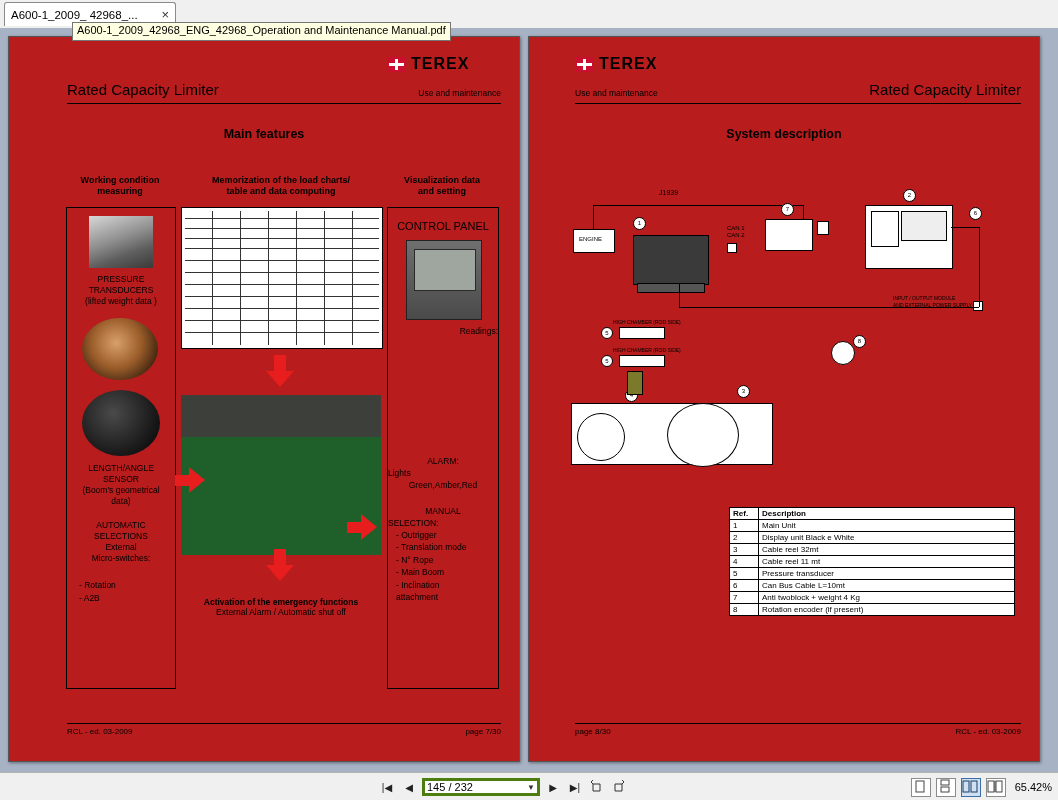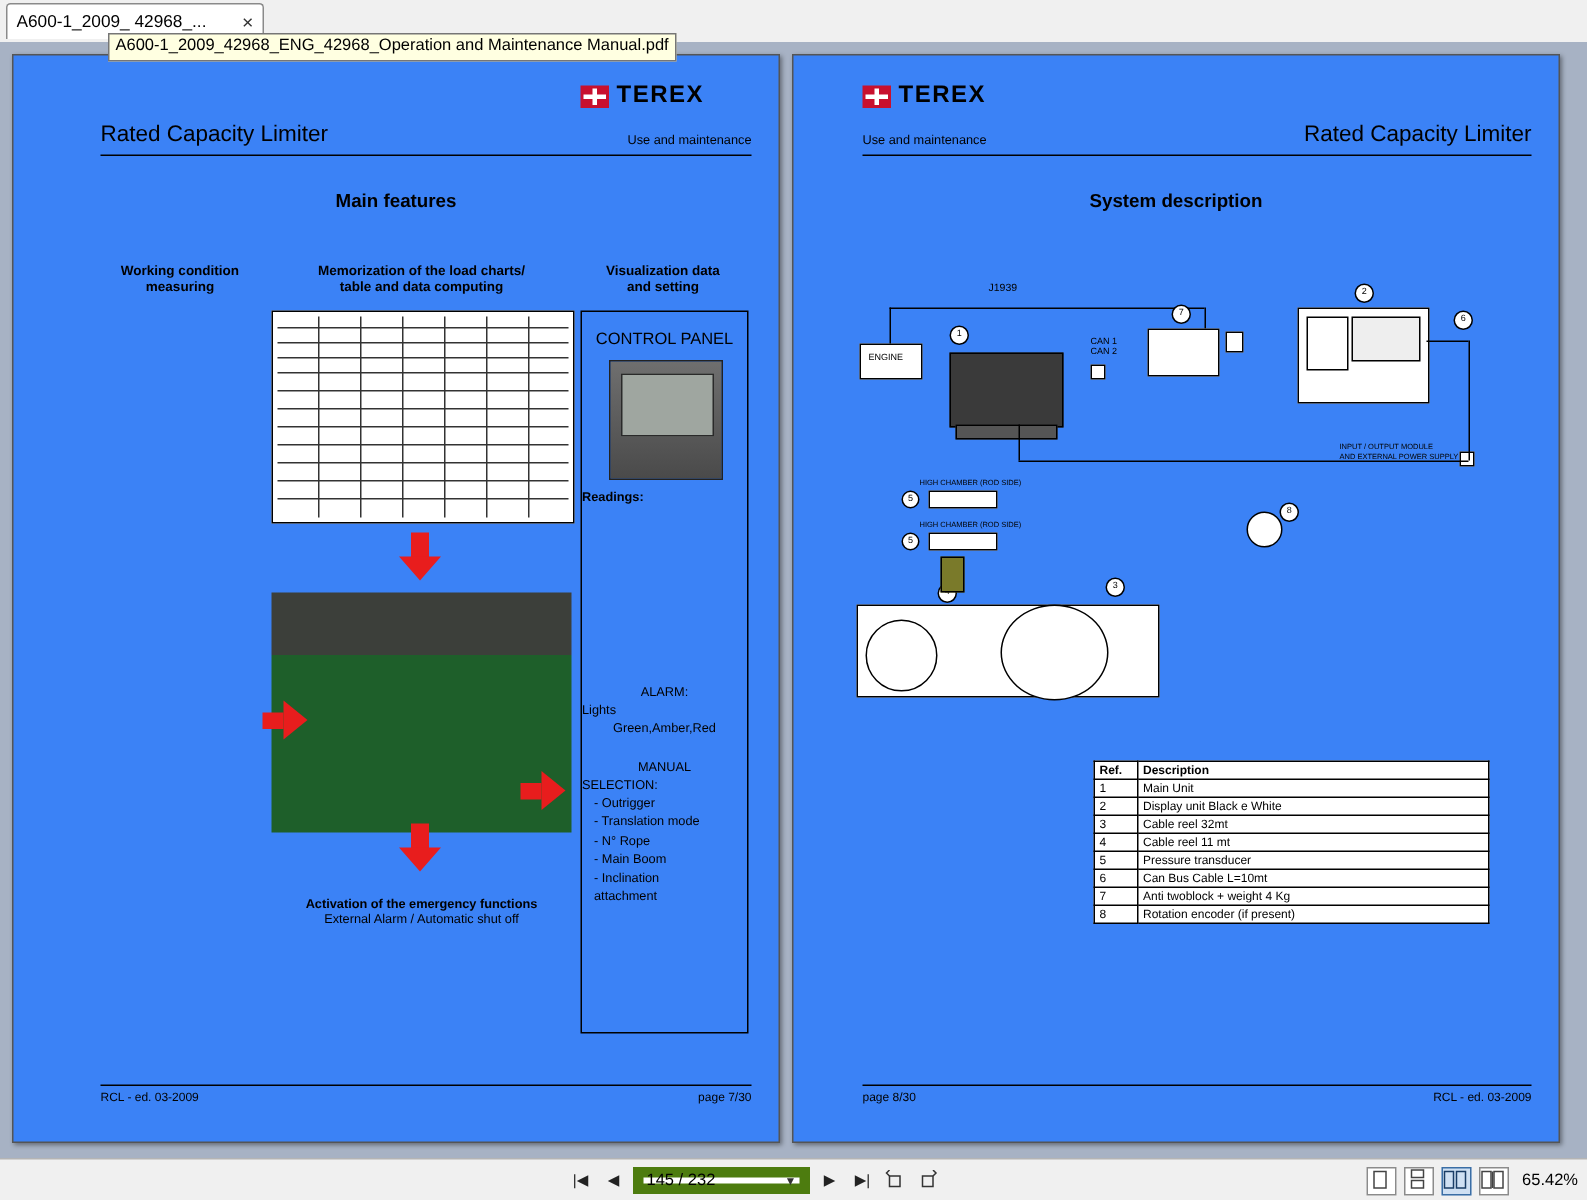--- a/index.html
+++ b/index.html
@@ -37,21 +37,21 @@
     font-size:11px;color:#000;padding:1px 4px 0 4px;
     white-space:nowrap;z-index:40;
   }
   
   .viewer{
     position:absolute;left:0;top:28px;width:1058px;height:744px;
     background:#a7b2c4;
     overflow:hidden;
   }
   .page{
-    position:absolute;top:8px;background:#3b82f6;border:1px solid #555;
+    position:absolute;top:8px;background:#b91c1c;border:1px solid #555;
     box-shadow:1px 1px 3px rgba(0,0,0,.4);
     overflow:hidden;
   }
   .page.left{left:8px;width:510px;height:724px;}
   .page.right{left:528px;width:510px;height:724px;}
   .pg-inner{position:absolute;left:0;top:0;right:0;bottom:0;}
 
   
   .terex-logo{display:flex;align-items:center;gap:5px;}
   .terex-mark{
@@ -136,21 +136,21 @@
     display:flex;align-items:center;
   }
   .tb-center{
     position:absolute;left:378px;top:0;height:28px;display:flex;align-items:center;gap:4px;
   }
   .tb-btn{
     width:18px;height:18px;display:flex;align-items:center;justify-content:center;
     font-size:10px;color:#222;background:transparent;border:none;
   }
   .pagebox{
-    width:118px;height:18px;border:7px solid #4d7c0f;background:#fff;
+    width:118px;height:18px;border:3px solid #4d7c0f;background:#fff;
     display:flex;align-items:center;justify-content:space-between;
     font-size:11px;padding:0 2px;box-sizing:border-box;
   }
   .pagebox .caret{font-size:8px;color:#333;}
   .tb-right{
     position:absolute;right:6px;top:0;height:28px;display:flex;align-items:center;gap:5px;
   }
   .view-btn{
     width:18px;height:17px;border:1px solid #8b8b8b;background:#fff;position:relative;
   }
@@ -183,20 +183,41 @@
 
       <div class="sect-title" style="position:absolute;left:0;right:0;top:90px;">Main features</div>
 
       <div class="col-title" style="position:absolute;left:57px;top:138px;width:108px;white-space:pre-line;">Working condition
 measuring</div>
       <div class="col-title" style="position:absolute;left:172px;top:138px;width:200px;white-space:pre-line;">Memorization of the load charts/
 table and data computing</div>
       <div class="col-title" style="position:absolute;left:378px;top:138px;width:110px;white-space:pre-line;">Visualization data
 and setting</div>
 
+      <div class="box" style="position:absolute;left:57px;top:170px;width:108px;height:480px;">
+
+        <div class="photo ph-pressure" style="left:22px;top:8px;width:64px;height:52px;"></div>
+        <div class="cap" style="position:absolute;left:4px;top:66px;width:100px;white-space:pre-line;">PRESSURE
+TRANSDUCERS
+(lifted weight data )</div>
+
+        <div class="photo ph-reel" style="left:15px;top:110px;width:76px;height:62px;"></div>
+
+        <div class="photo ph-encoder" style="left:15px;top:182px;width:78px;height:66px;"></div>
+        <div class="cap" style="position:absolute;left:2px;top:255px;width:104px;white-space:pre-line;">LENGTH/ANGLE
+SENSOR
+(Boom's geometrical
+data)</div>
+        <div class="cap" style="position:absolute;left:2px;top:312px;width:104px;white-space:pre-line;">AUTOMATIC
+SELECTIONS
+External
+Micro-switches:</div>
+        <div class="capb" style="position:absolute;left:12px;top:372px;">- Rotation</div>
+        <div class="capb" style="position:absolute;left:12px;top:385px;">- A2B</div>
+      </div>
 
       <div class="box ph-chart" style="position:absolute;left:172px;top:170px;width:200px;height:140px;">
         <div class="row" style="top:10px;"></div>
         <div class="row" style="top:20px;"></div>
         <div class="row" style="top:30px;"></div>
         <div class="row" style="top:40px;"></div>
         <div class="row" style="top:52px;"></div>
         <div class="row" style="top:64px;"></div>
         <div class="row" style="top:76px;"></div>
         <div class="row" style="top:88px;"></div>
@@ -228,21 +249,21 @@
       <div style="position:absolute;left:172px;top:560px;width:200px;">
         <div style="font-size:8.5px;font-weight:bold;text-align:center;">Activation of the emergency functions</div>
         <div style="font-size:8.5px;text-align:center;">External Alarm / Automatic shut off</div>
       </div>
 
       <div class="box" style="position:absolute;left:378px;top:170px;width:110px;height:480px;">
         <div style="position:absolute;left:0;right:0;top:12px;font-size:11px;text-align:center;">CONTROL PANEL</div>
         <div class="ph-panel" style="position:absolute;left:18px;top:32px;width:74px;height:78px;">
           <div class="screen"></div>
         </div>
-        <div style="position:absolute;left:0;right:0;top:118px;font-size:8.5px;text-align:left;font-weight:bold;">Readings:</div>
+        <div style="position:absolute;left:0;right:0;top:118px;font-size:8.5px;text-align:right;font-weight:normal;">Readings:</div>
         <div style="position:absolute;left:0;right:0;top:248px;font-size:8.5px;text-align:center;">ALARM:</div>
         <div style="position:absolute;left:0;right:0;top:260px;font-size:8.5px;text-align:left;">Lights</div>
         <div style="position:absolute;left:0;right:0;top:272px;font-size:8.5px;text-align:center;">Green,Amber,Red</div>
         <div style="position:absolute;left:0;right:0;top:298px;font-size:8.5px;text-align:center;">MANUAL</div>
         <div style="position:absolute;left:0;right:0;top:310px;font-size:8.5px;">SELECTION:</div>
         <div style="position:absolute;left:8px;top:321px;font-size:8.5px;line-height:12.4px;">
           <div>- Outrigger</div>
           <div>- Translation mode</div>
           <div>- N° Rope</div>
           <div>- Main Boom</div>
@@ -320,21 +341,21 @@
 
         <div class="sch-box" style="left:22px;top:236px;width:200px;height:60px;"></div>
         <div class="circ" style="left:28px;top:246px;width:46px;height:46px;line-height:46px;"></div>
         <div class="circ" style="left:118px;top:236px;width:70px;height:62px;line-height:62px;border-radius:50%;"></div>
         <div class="circ" style="left:76px;top:222px;width:11px;height:11px;line-height:11px;">4</div>
         <div class="circ" style="left:188px;top:218px;width:11px;height:11px;line-height:11px;">3</div>
 
         <div class="sch-box" style="left:78px;top:204px;width:14px;height:22px;background:#7a7a2a;"></div>
       </div>
 
-      <table class="ref" style="left:200px;top:470px;width:264px;">
+      <table class="ref" style="left:200px;top:470px;width:286px;">
         <tbody>
             <tr>
           <th class="num">Ref.</th>
           <th>Description</th>
         </tr>
         <tr>
           <td class="num">1</td>
           <td>Main Unit</td>
         </tr>
         <tr>

